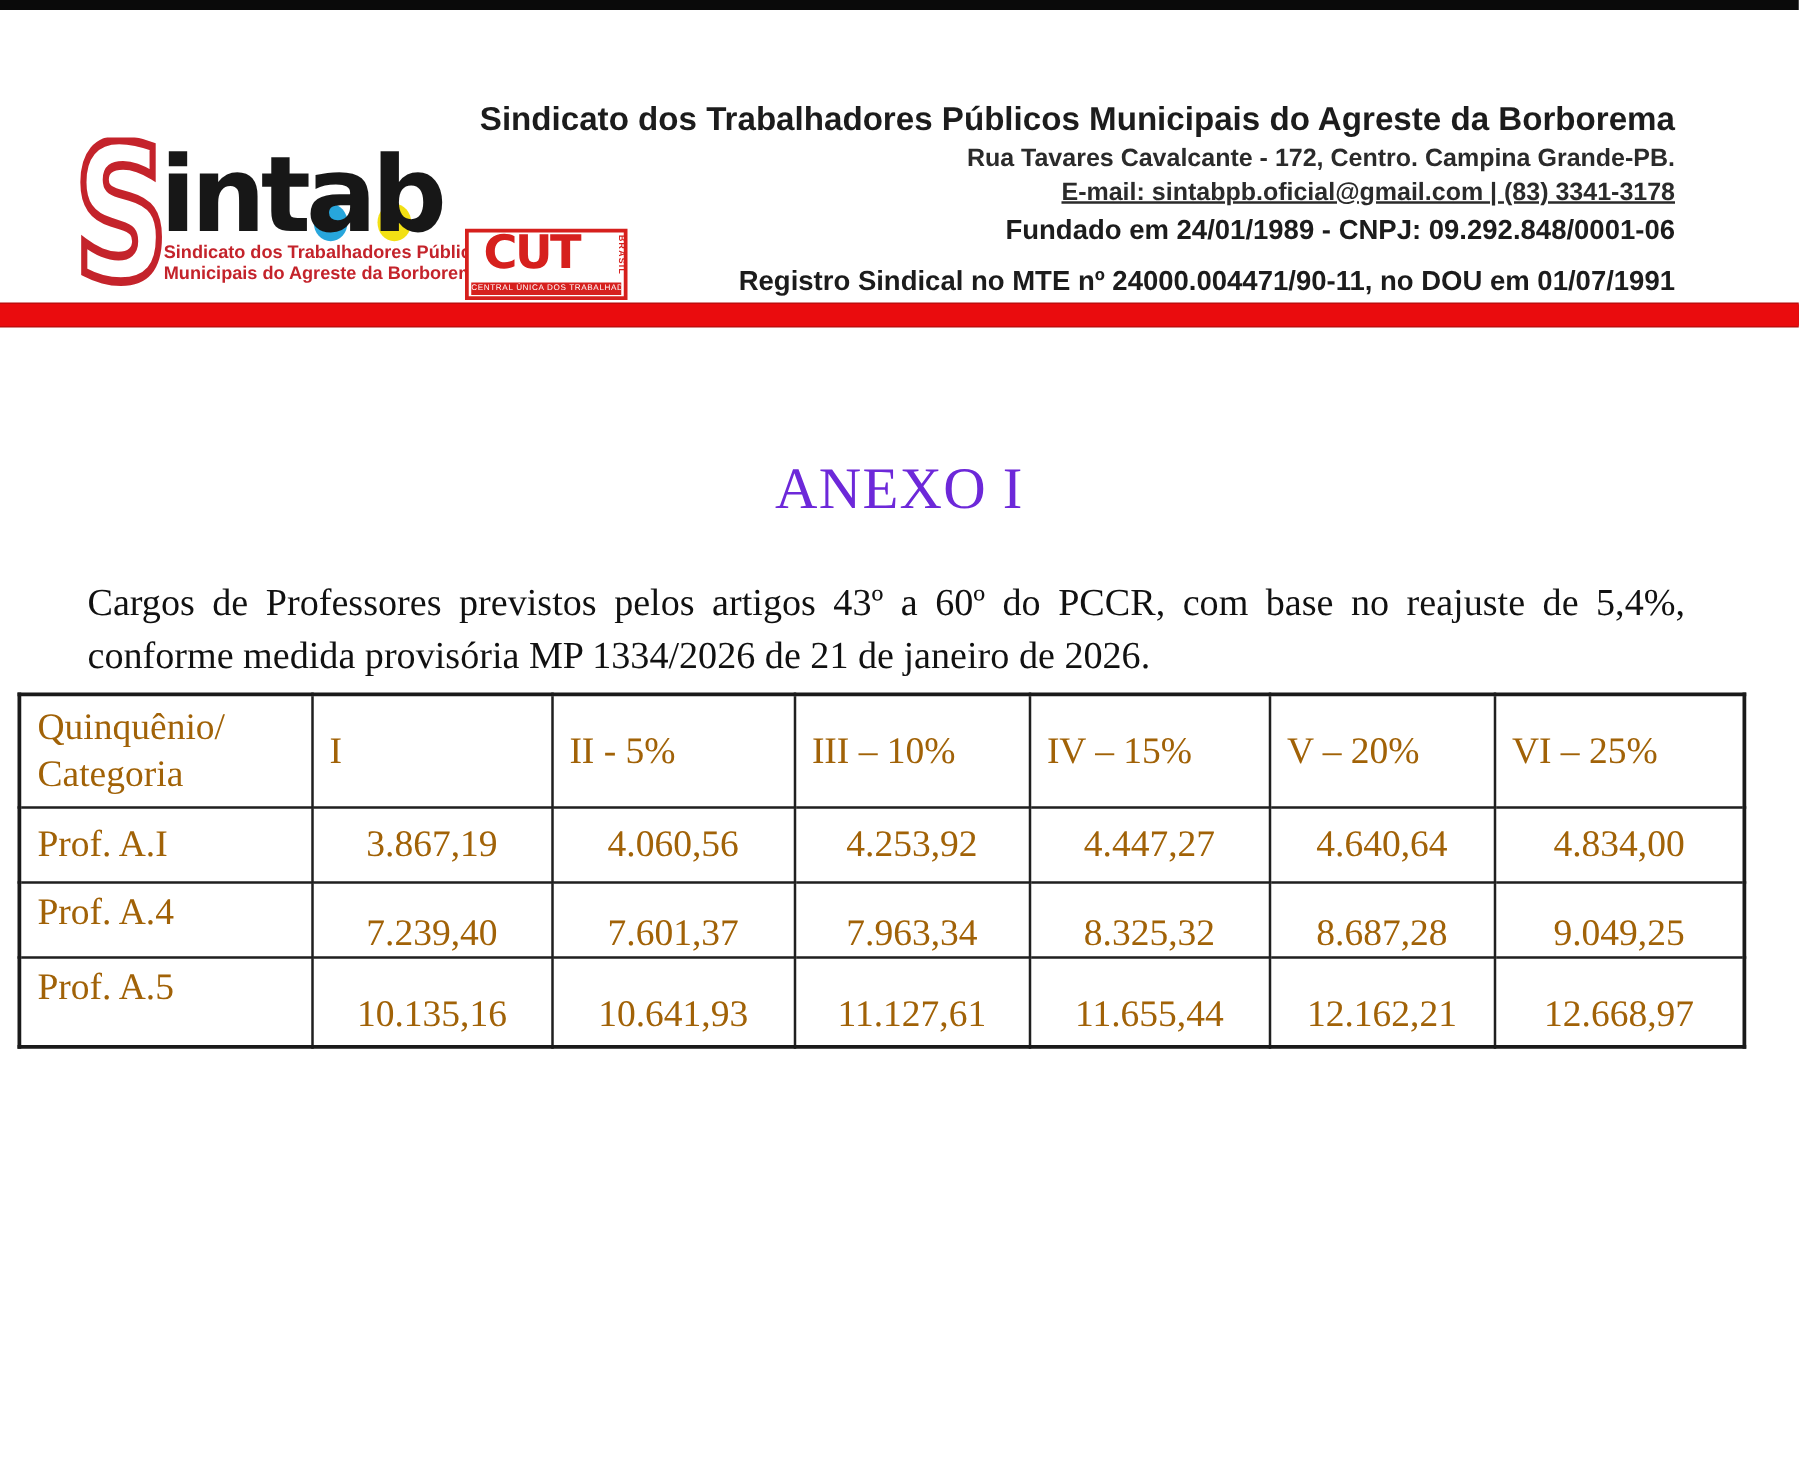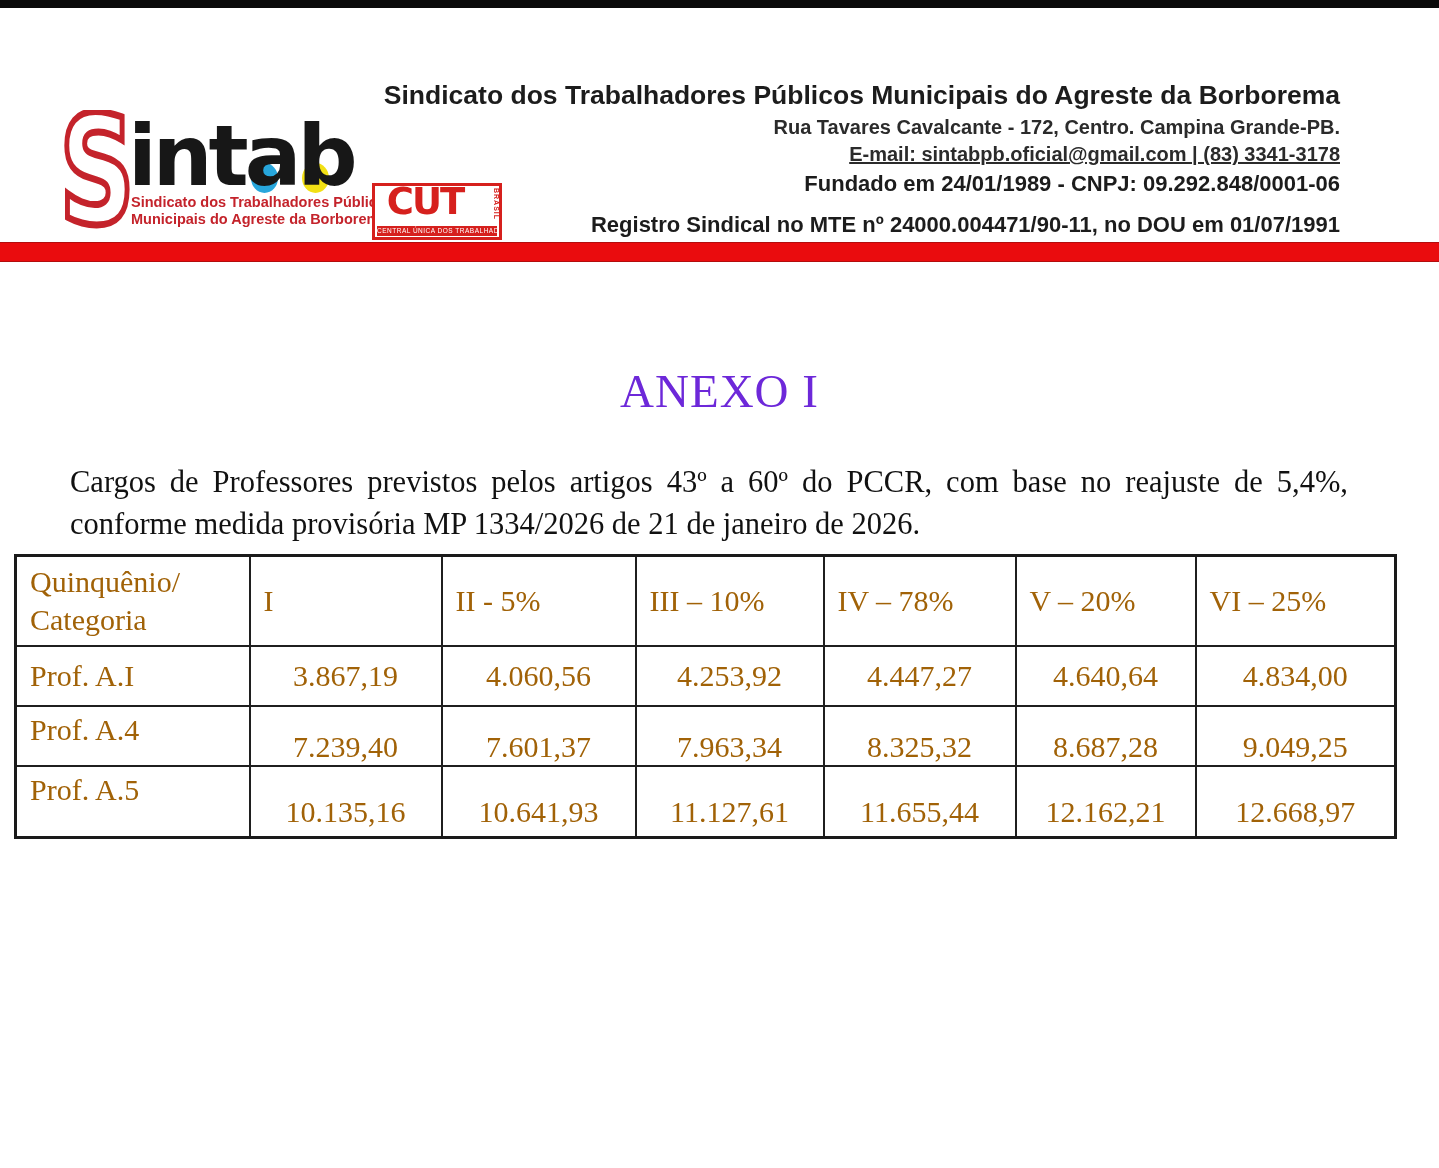--- a/index.html
+++ b/index.html
@@ -170,21 +170,21 @@
       <col style="width: 180px;">
       <col style="width: 200px;">
     </colgroup>
   <thead>
     <tr class="head-row">
         <th class="first-head">Quinquênio/
 Categoria</th>
         <th>I</th>
         <th>II - 5%</th>
         <th>III – 10%</th>
-        <th>IV – 78%</th>
+        <th>IV – 15%</th>
         <th>V – 20%</th>
         <th>VI – 25%</th>
       </tr>
   </thead>
   <tbody>
       <tr class="data-row">
         <td class="label">Prof. A.I</td>
         <td class="value">3.867,19</td>
         <td class="value">4.060,56</td>
         <td class="value">4.253,92</td>

